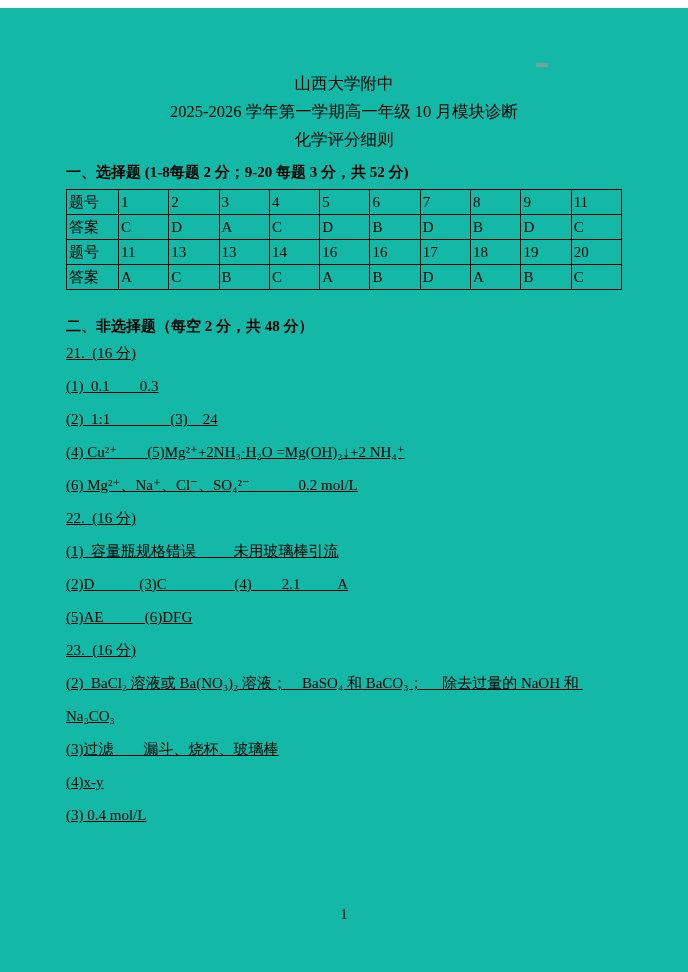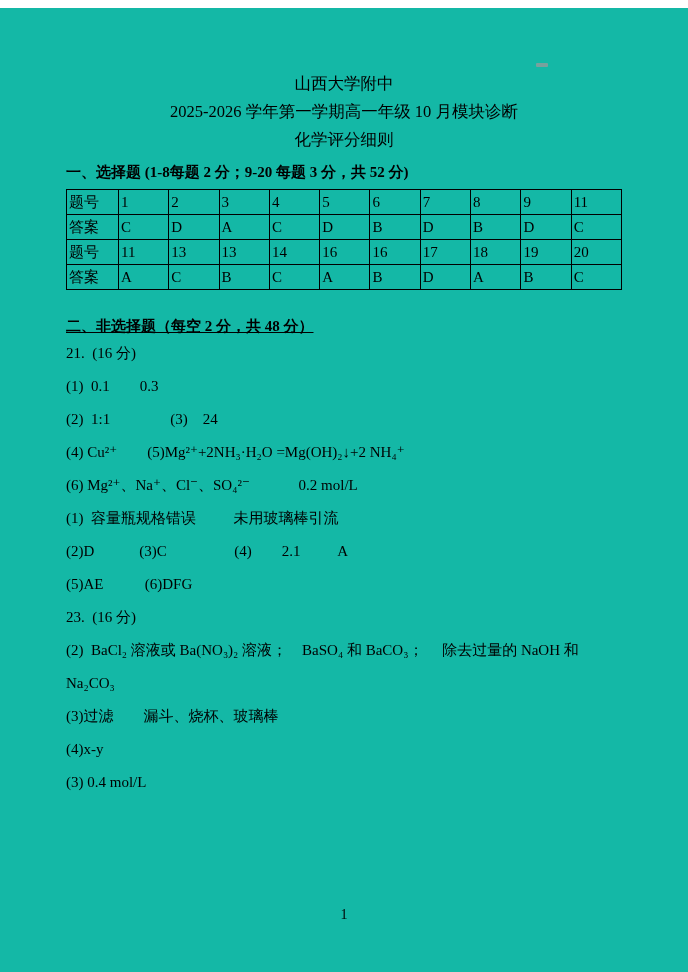--- a/index.html
+++ b/index.html
@@ -27,38 +27,38 @@
   }
   .titles { text-align: center; padding-top: 14px; }
   .title-line { font-size: 16.5px; line-height: 28px; white-space: pre-wrap; }
   .section-heading {
     font-weight: 700;
     font-size: 15px;
     line-height: 21px;
     white-space: pre-wrap;
   }
   .choice-heading { margin-top: 8px; }
-  .free-heading { margin-top: 26px; text-decoration: underline; }
+  .free-heading { margin-top: 26px; }
   table.answers {
     border-collapse: collapse;
     table-layout: fixed;
     width: 100%;
     margin-top: 6px;
   }
   table.answers td {
     border: 1px solid #000000;
     text-align: left;
     vertical-align: middle;
     height: 24px;
     font-size: 15px;
     padding: 0 2px;
     overflow: hidden;
   }
   col.label-col { width: 52px; }
-  .qblock { margin: 0; }
+  .qblock { margin: 0; text-decoration: underline; }
   .qblock:first-of-type { margin-top: 14px; }
   .line {
     margin: 0;
     font-size: 15px;
     line-height: 33px;
     white-space: pre-wrap;
   }
   .page-number {
     position: absolute;
     left: 0;
@@ -158,20 +158,21 @@
 
   <div class="qblock">
     <p class="line">21.  (16 分)</p>
     <p class="line">(1)  0.1        0.3</p>
     <p class="line">(2)  1:1                (3)    24</p>
     <p class="line">(4) Cu²⁺        (5)Mg²⁺+2NH₃·H₂O =Mg(OH)₂↓+2 NH₄⁺</p>
     <p class="line">(6) Mg²⁺、Na⁺、Cl⁻、SO₄²⁻             0.2 mol/L</p>
   </div>
 
   <div class="qblock">
+    <p class="line">22.  (16 分)</p>
     <p class="line">(1)  容量瓶规格错误          未用玻璃棒引流</p>
     <p class="line">(2)D            (3)C                  (4)        2.1          A</p>
     <p class="line">(5)AE           (6)DFG</p>
   </div>
 
   <div class="qblock">
     <p class="line">23.  (16 分)</p>
     <p class="line">(2)  BaCl₂ 溶液或 Ba(NO₃)₂ 溶液；    BaSO₄ 和 BaCO₃；     除去过量的 NaOH 和 Na₂CO₃</p>
     <p class="line">(3)过滤        漏斗、烧杯、玻璃棒</p>
     <p class="line">(4)x-y</p>

